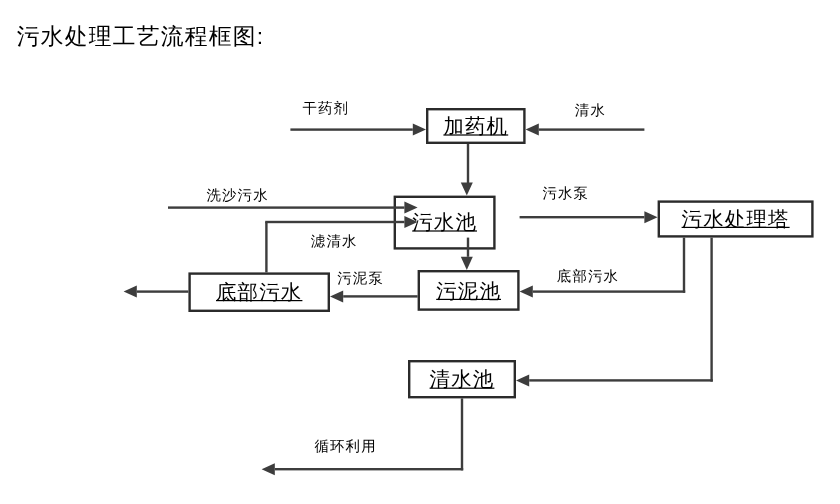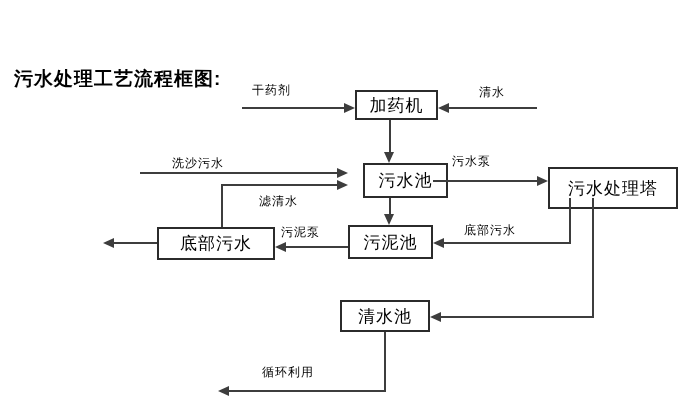--- a/index.html
+++ b/index.html
@@ -9,48 +9,48 @@
     --bg:#ffffff;
   }
   html,body{margin:0;padding:0;background:var(--bg);}
   .stage{
     position:relative;width:700px;height:420px;background:var(--bg);
     font-family:"Liberation Sans",sans-serif;color:var(--text);
     overflow:hidden;
   }
   .title{
     position:absolute;left:14px;top:18px;
-    font-size:19px;font-weight:bold;letter-spacing:1px;white-space:nowrap;margin-top:48px;
+    font-size:19px;font-weight:normal;letter-spacing:1px;white-space:nowrap;
   }
   .node{
     position:absolute;box-sizing:border-box;
     border:2px solid var(--border);background:var(--bg);
     display:flex;align-items:center;justify-content:center;
-    font-size:17px;letter-spacing:1px;white-space:nowrap;
+    font-size:17px;letter-spacing:1px;white-space:nowrap;text-decoration:underline;
   }
   .lbl{
     position:absolute;font-size:12px;letter-spacing:1px;white-space:nowrap;
   }
   .h{position:absolute;height:2px;background:var(--line);}
   .v{position:absolute;width:2px;background:var(--line);}
   .ar{position:absolute;width:0;height:0;}
   .ar.r{border-top:5px solid transparent;border-bottom:5px solid transparent;border-left:11px solid var(--line);}
   .ar.l{border-top:5px solid transparent;border-bottom:5px solid transparent;border-right:11px solid var(--line);}
   .ar.d{border-left:5px solid transparent;border-right:5px solid transparent;border-top:11px solid var(--line);}
 </style>
 </head>
 <body>
 
 <div class="stage">
 
   <div class="title">污水处理工艺流程框图:</div>
 
   <div class="node" style="left:355px;top:90px;width:83px;height:30px">加药机</div>
-  <div class="node" style="left:363px;top:163px;width:85px;height:35px">污水池</div>
-  <div class="node" style="left:548px;top:167px;width:130px;height:42px">污水处理塔</div>
+  <div class="node" style="left:328px;top:163px;width:85px;height:45px">污水池</div>
+  <div class="node" style="left:548px;top:167px;width:130px;height:31px">污水处理塔</div>
   <div class="node" style="left:348px;top:225px;width:85px;height:34px">污泥池</div>
   <div class="node" style="left:157px;top:227px;width:118px;height:33px">底部污水</div>
   <div class="node" style="left:340px;top:300px;width:90px;height:32px">清水池</div>
 
   <div class="h" style="left:242px;top:107px;width:102px"></div>
   <div class="ar r" style="left:344px;top:103px"></div>
 
   <div class="ar l" style="left:438px;top:103px"></div>
   <div class="h" style="left:449px;top:107px;width:88px"></div>
 

